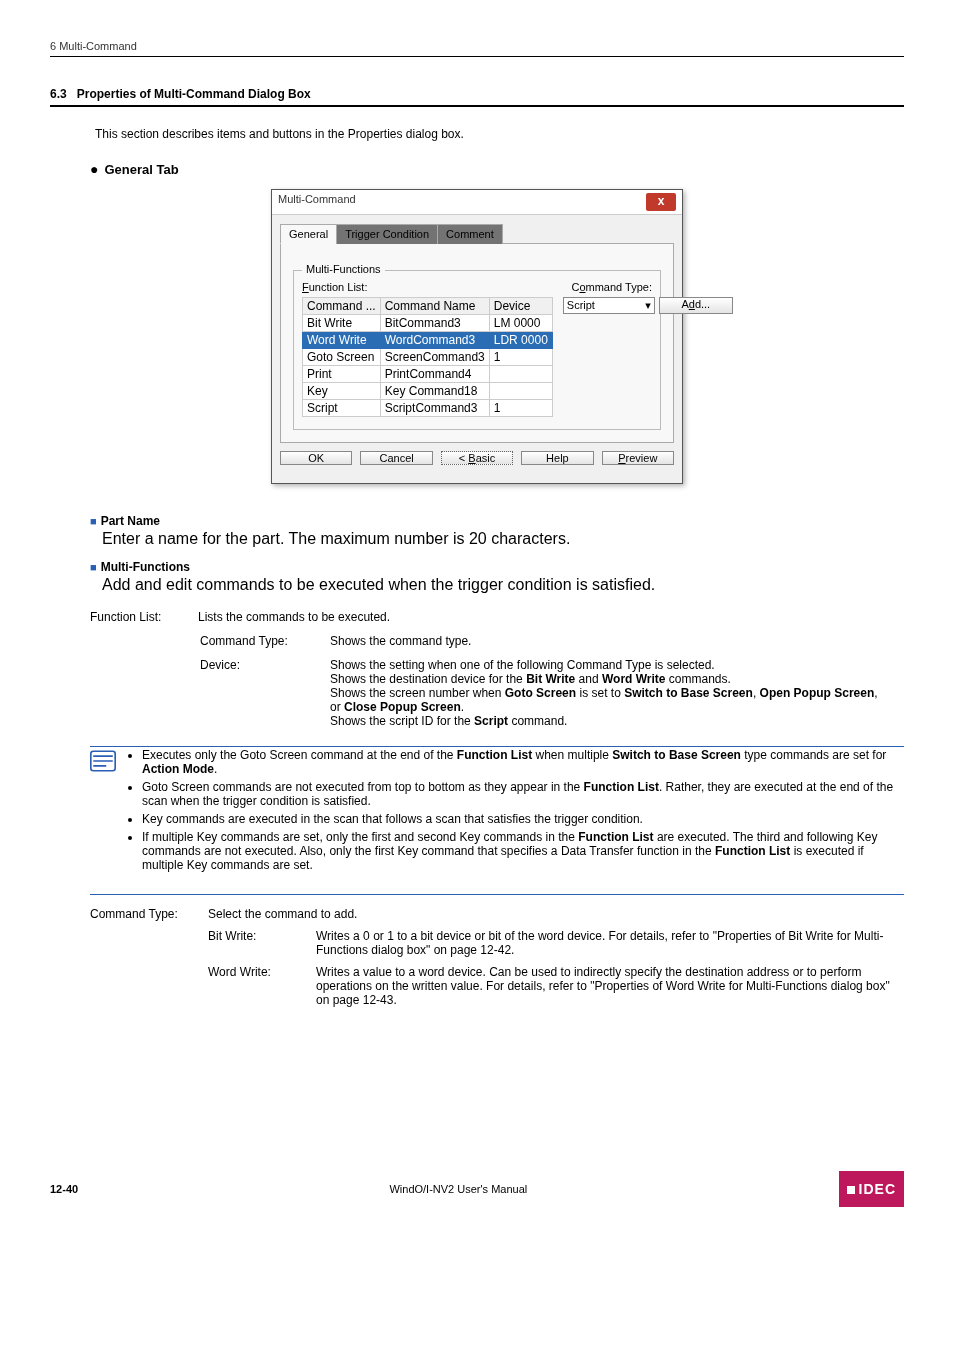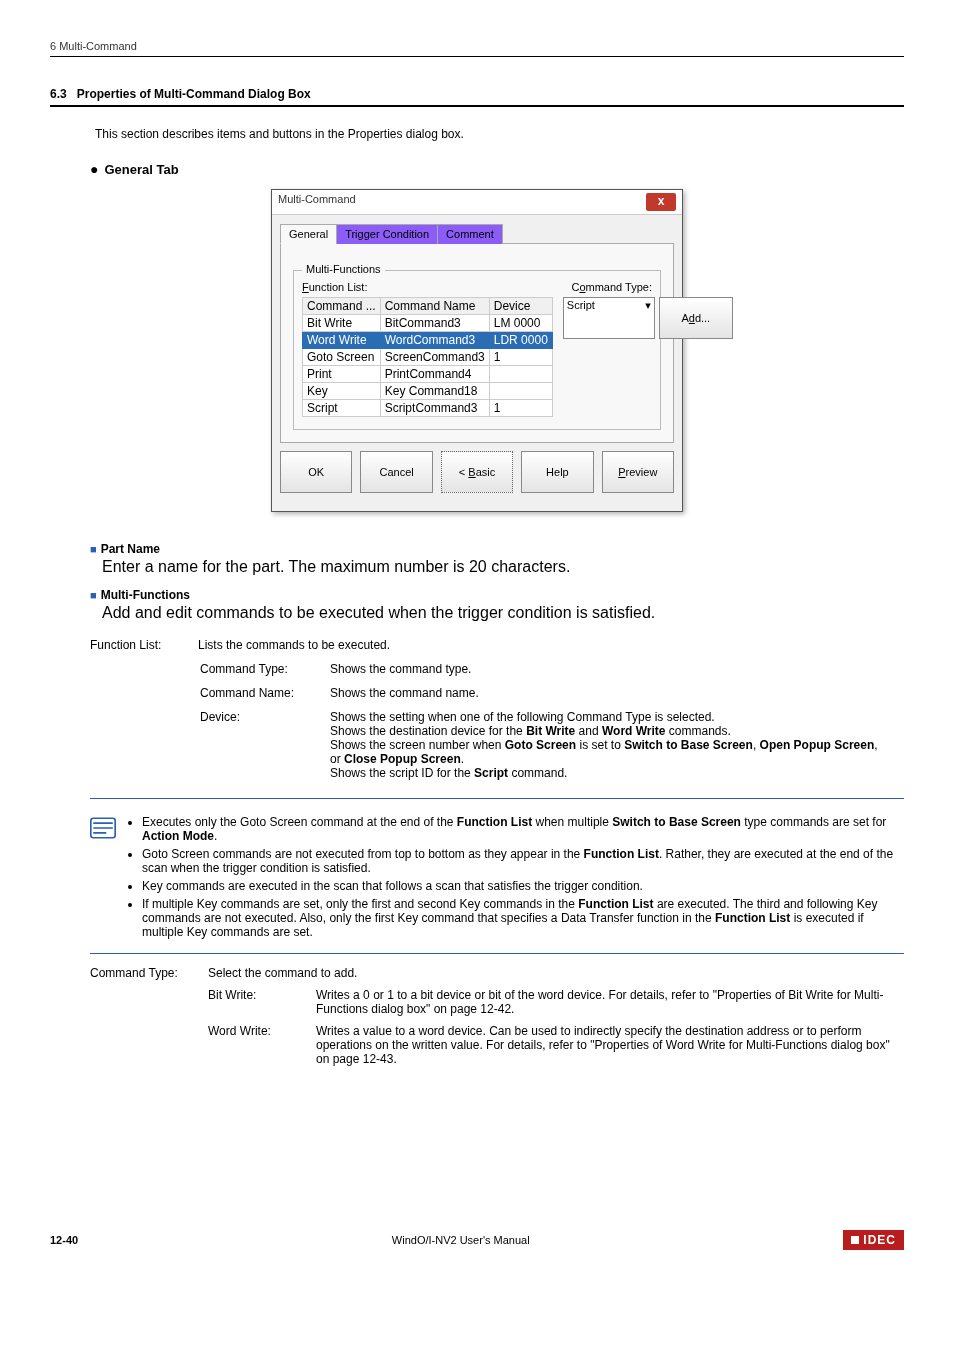--- a/index.html
+++ b/index.html
@@ -73,21 +73,21 @@
     font-weight: bold;
     font-size: 12px;
     border-radius: 2px;
   }
   .dlg-body { padding: 8px; }
   .tabs { display: flex; border-bottom: 1px solid #aaa; font-size: 11px; }
   .tab {
     padding: 3px 8px;
     border: 1px solid #aaa;
     border-bottom: none;
-    background: #8b5cf6;
+    background: #737373;
     margin-right: -1px;
     position: relative;
     top: 1px;
   }
   .tab.active {
     background: #f8f8f8;
     border-bottom: 1px solid #f8f8f8;
   }
   .tab-content {
     border: 1px solid #aaa;
@@ -138,21 +138,21 @@
   }
   .list-table tr.selected td {
     background: #2a6db5;
     color: #fff;
     border-color: #2a6db5;
   }
   .side-col { display: flex; flex-direction: column; gap: 5px; width: 64px; }
   .btn {
     border: 1px solid #888;
     background: linear-gradient(#fff,#e4e4e4);
-    padding: 14px 6px;
+    padding: 0 6px;
     font-size: 11px;
     text-align: center;
     width: 60px;
   }
   .select-box {
     border: 1px solid #888;
     background: #fff;
     padding: 1px 3px;
     font-size: 11px;
     width: 84px;
@@ -186,24 +186,24 @@
     border-collapse: collapse;
   }
   .def-table td { vertical-align: top; padding: 2px 8px 2px 0; }
   .def-table .col1 { width: 100px; }
   .def-table .col2 { width: 120px; }
   .inner-table td { padding: 4px 8px 4px 0; vertical-align: top; }
   .inner-table .col2 { width: 120px; }
   
   .note-row {
     display: flex;
-    margin: 10px 0 10px 40px;
+    margin: 10px 0 18px 40px;
     gap: 8px;
     border-top: 1.5px solid #2a5fb5;
-    padding-top: 16px;
+    padding-top: 1px;
   }
   .note-icon {
     width: 28px;
     flex-shrink: 0;
   }
   .note-icon svg { width: 26px; height: 26px; }
   .note-ul { margin: 0; padding-left: 16px; }
   .note-ul li { margin-bottom: 4px; }
   .cmd-table {
     margin-left: 40px;
@@ -220,26 +220,26 @@
   .cmd-table .col2 { width: 100px; }
   
   .page-footer {
     margin-top: 160px;
     display: flex;
     justify-content: space-between;
     align-items: center;
     font-size: 11px;
   }
   .idec-badge {
-    background: #b91c1c;
+    background: #be185d;
     color: #fff;
-    padding: 3px 8px;
+    padding: 10px 8px;
     font-weight: bold;
     letter-spacing: 1px;
-    font-size: 12px;
+    font-size: 14px;
   }
   .idec-badge .sq {
     display: inline-block;
     width: 8px;
     height: 8px;
     background: #fff;
     margin-right: 4px;
   }
 </style>
 </head>
@@ -368,24 +368,20 @@
   <tr>
     <td></td>
     <td colspan="2">
       <table class="inner-table">
         <tbody>
               <tr>
           <td class="col2">Command Type:</td>
           <td>Shows the command type.</td>
         </tr>
         <tr>
-          <td class="col2">Command Name:</td>
-          <td>Shows the command name.</td>
-        </tr>
-        <tr>
           <td class="col2">Device:</td>
           <td>
             <div>Shows the setting when one of the following Command Type is selected.</div>
             <div>
               <span>Shows the destination device for the </span><b>Bit Write</b><span> and </span><b>Word Write</b><span> commands.</span>
             </div>
             <div>
               <span>Shows the screen number when </span><b>Goto Screen</b><span> is set to </span><b>Switch to Base Screen</b><span>, </span><b>Open Popup Screen</b><span>, or </span><b>Close Popup Screen</b><span>.</span>
             </div>
             <div>

